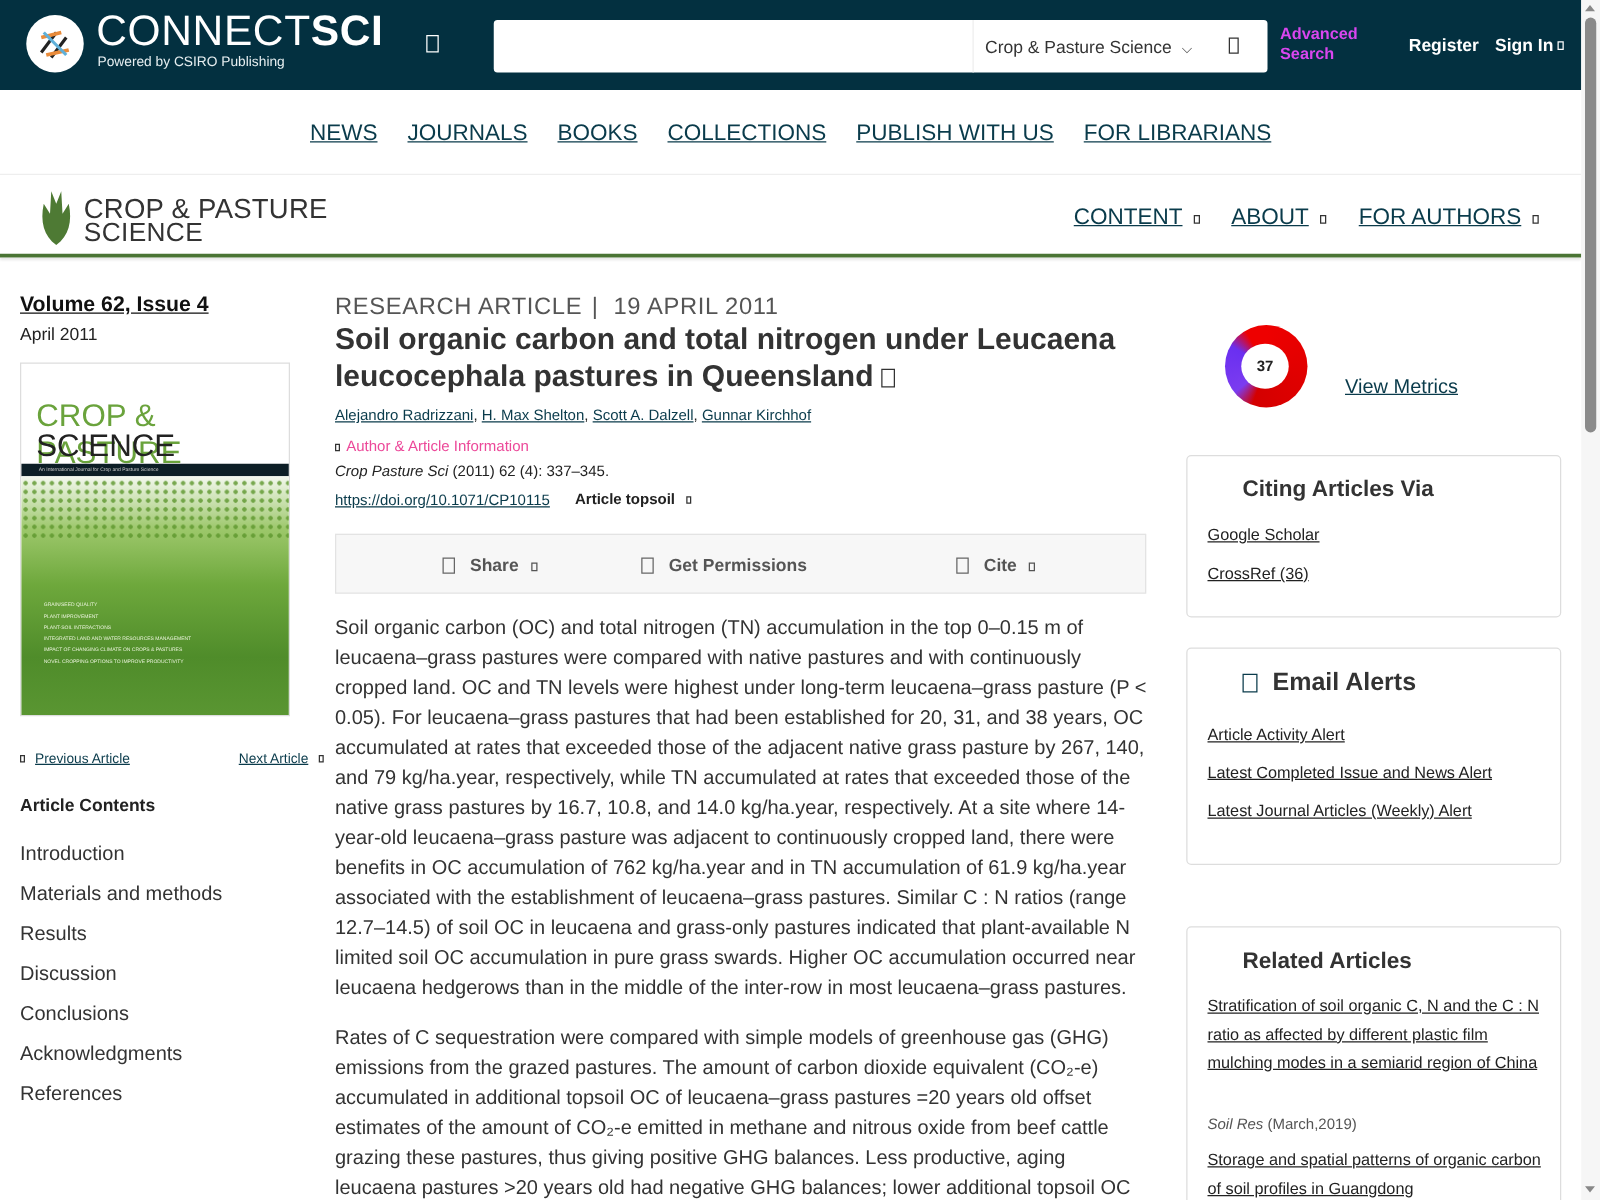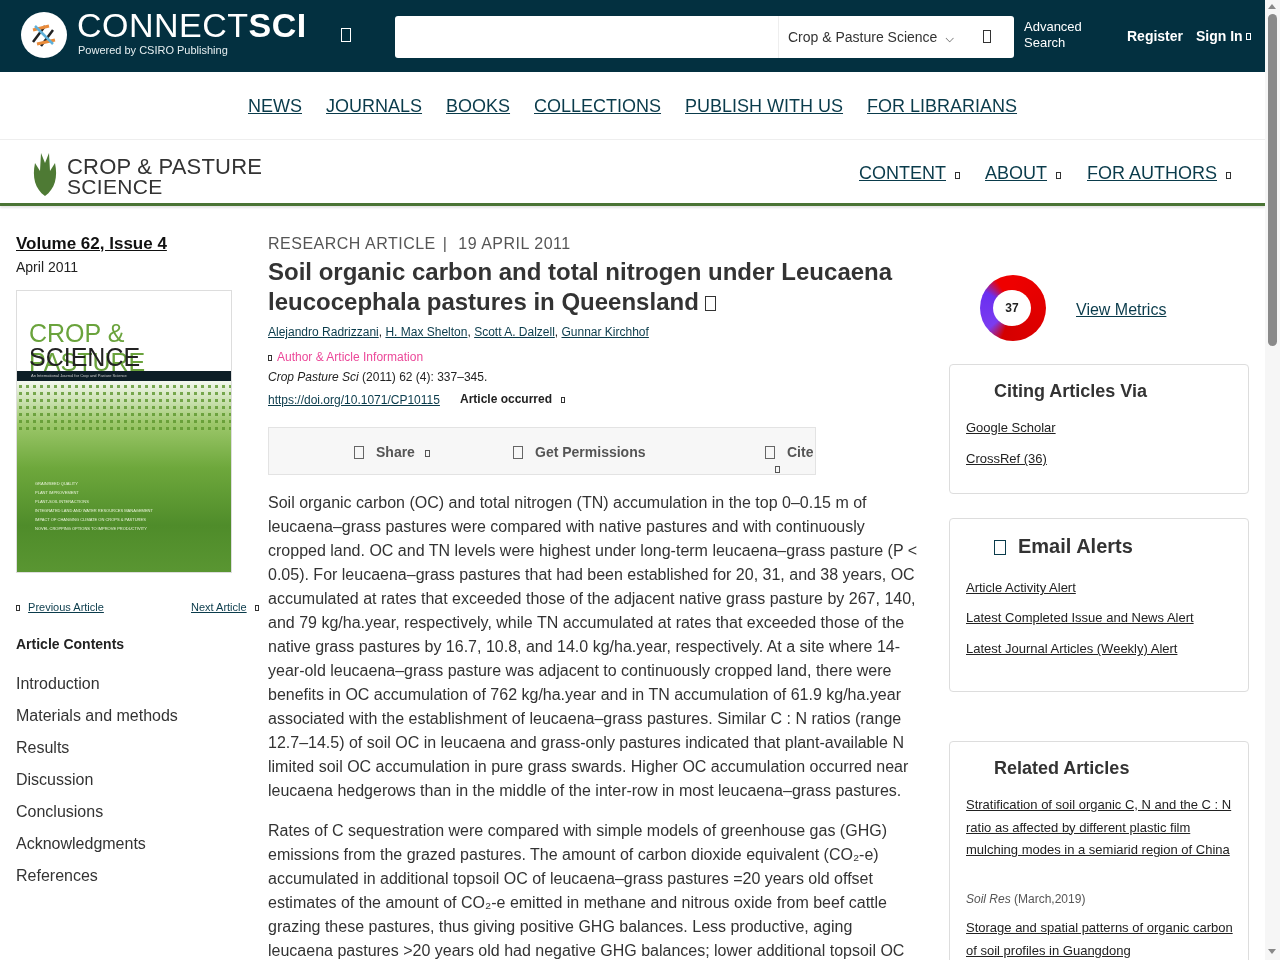--- a/index.html
+++ b/index.html
@@ -12,21 +12,21 @@
   .logo-text { position: absolute; left: 77px; top: 6px; color: #fff; font-size: 34px; letter-spacing: 0.5px; font-weight: normal; line-height: 38px; }
   .logo-text b { font-weight: bold; }
   .logo-sub { position: absolute; left: 78px; top: 44px; color: #e6eef0; font-size: 11px; }
   .menu-icon { position: absolute; left: 341px; top: 28px; width: 10px; height: 14px; border: 1px solid #fff; }
   .searchbox { position: absolute; left: 395px; top: 16px; width: 619px; height: 42px; background: #fff; border-radius: 3px; }
   .search-input { position: absolute; left: 0; top: 0; width: 383px; height: 42px; border: none; background: transparent; padding-left: 10px; font-family: "Liberation Sans", sans-serif; font-size: 14px; color: #333; outline: none; }
   .search-input::placeholder { color: #555; }
   .scope-select { position: absolute; left: 383px; top: 0; width: 185px; height: 42px; border-left: 1px solid #eee; padding-left: 9px; font-size: 14px; line-height: 42px; color: #333; }
   .scope-select .chev { margin-left: 8px; font-size: 11px; color: #555; }
   .search-btn { position: absolute; left: 588px; top: 14px; width: 8px; height: 13px; border: 1px solid #333; }
-  .adv-search { position: absolute; left: 1024px; top: 19px; color: #ffffff; font-size: 13px; font-weight: normal; line-height: 16px; width: 70px; }
+  .adv-search { position: absolute; left: 1024px; top: 19px; color: #d946ef; font-size: 13px; font-weight: bold; line-height: 16px; width: 70px; }
   .register { position: absolute; left: 1127px; top: 28px; color: #fff; font-size: 14px; font-weight: bold; }
   .signin { position: absolute; left: 1196px; top: 28px; color: #fff; font-size: 14px; font-weight: bold; }
   .signin .sq { display: inline-block; width: 5px; height: 7px; border: 1px solid #fff; margin-left: 3px; vertical-align: 1px; }
 
   
   .mainnav { position: absolute; left: 0; top: 72px; width: 1265px; height: 68px; border-bottom: 1px solid #eee; }
   .mainnav a { position: absolute; top: 24px; font-size: 18px; color: #0a3b4b; text-decoration: underline; }
 
   
   .journalbar { position: absolute; left: 0; top: 141px; width: 1265px; height: 65px; border-bottom: 3px solid #4a7434; box-shadow: 0 2px 2px rgba(0,0,0,0.1); }
@@ -46,37 +46,37 @@
   .cover-dots { position: absolute; left: 0; top: 92px; width: 216px; height: 50px; background-image: radial-gradient(circle, rgba(92,150,44,0.8) 1.5px, transparent 2px); background-size: 7px 7px; }
   .cover-list { position: absolute; left: 18px; top: 188px; color: #e9f3da; font-size: 4px; line-height: 9px; }
 
   .prevnext { position: absolute; top: 601px; font-size: 11px; color: #0a3b4b; }
   .prevnext a { color: #0a3b4b; text-decoration: underline; margin-left: 28px; }
   .sq-s { display: inline-block; width: 4px; height: 6px; border: 1px solid #333; vertical-align: 0px; }
   .contents-title { position: absolute; left: 16px; top: 636px; font-size: 14px; font-weight: bold; color: #222; }
   .toc a { position: absolute; left: 16px; font-size: 16px; color: #333; text-decoration: none; }
 
   
-  .art-type { position: absolute; left: 268px; top: 235px; font-size: 16px; color: #555; letter-spacing: 0.5px; }
+  .art-type { position: absolute; left: 268px; top: 235px; font-size: 19px; color: #555; letter-spacing: 0.5px; }
   .art-title { position: absolute; left: 268px; top: 257px; width: 650px; font-size: 24px; font-weight: bold; color: #333; line-height: 30px; }
   .art-title .sq { display: inline-block; width: 11px; height: 15px; border: 1px solid #333; margin-left: 6px; vertical-align: -1px; }
   .authors { position: absolute; left: 268px; top: 325px; font-size: 12px; color: #222; }
   .authors a { color: #0a3b4b; text-decoration: underline; }
   .author-info { position: absolute; left: 268px; top: 350px; font-size: 12px; color: #ec4899; }
   .citation { position: absolute; left: 268px; top: 370px; font-size: 12px; color: #222; }
   .doi { position: absolute; left: 268px; top: 393px; font-size: 12px; color: #0a3b4b; text-decoration: underline; }
   .history { position: absolute; left: 460px; top: 392px; font-size: 12px; font-weight: bold; color: #222; }
-  .toolbar { position: absolute; left: 268px; top: 427px; width: 548px; height: 48px; background: #f7f7f7; border: 1px solid #e3e3e3; }
+  .toolbar { position: absolute; left: 268px; top: 427px; width: 649px; height: 48px; background: #f7f7f7; border: 1px solid #e3e3e3; }
   .tool { position: absolute; top: 16px; font-size: 14px; font-weight: bold; color: #555; }
   .tool .ico { display: inline-block; width: 10px; height: 13px; border: 1px solid #666; margin-right: 12px; vertical-align: -2px; }
   .tool .sq { display: inline-block; width: 5px; height: 7px; border: 1px solid #555; margin-left: 10px; vertical-align: 0px; }
   .abstract { position: absolute; left: 268px; width: 650px; font-size: 16px; line-height: 24px; color: #333; }
 
   
-  .altmetric { position: absolute; left: 980px; top: 275px; width: 66px; height: 66px; border-radius: 50%; background: conic-gradient(#e00 0deg, #d40000 200deg, #7b3cf0 230deg, #6a2ff0 300deg, #e00 330deg); }
+  .altmetric { position: absolute; left: 980px; top: 260px; width: 66px; height: 66px; border-radius: 50%; background: conic-gradient(#e00 0deg, #d40000 200deg, #7b3cf0 230deg, #6a2ff0 300deg, #e00 330deg); }
   .altmetric-inner { position: absolute; left: 13px; top: 15px; width: 38px; height: 36px; border-radius: 50%; background: #fff; text-align: center; line-height: 36px; font-size: 12px; font-weight: bold; color: #222; }
   .view-metrics { position: absolute; left: 1076px; top: 301px; font-size: 16px; color: #0a3b4b; text-decoration: underline; }
   .widget { position: absolute; left: 949px; width: 300px; border: 1px solid #ddd; border-radius: 4px; background: #fff; }
   .widget h3 { position: absolute; left: 12px; font-size: 18px; font-weight: bold; color: #333; margin-left: 32px; }
   .widget a { position: absolute; left: 16px; font-size: 13px; color: #222; text-decoration: underline; }
   .email-ico { display: inline-block; width: 12px; height: 15px; border: 1px solid #0a3b4b; margin-right: 12px; vertical-align: -2px; }
   .rel-src { position: absolute; left: 16px; font-size: 12px; color: #555; }
 
   
   .scrollbar { position: absolute; left: 1265px; top: 0; width: 15px; height: 960px; background: #f6f6f6; }
@@ -188,21 +188,21 @@
   <a>H. Max Shelton</a>,
   <a>Scott A. Dalzell</a>,
   <a>Gunnar Kirchhof</a>
 </div>
 <div class="author-info">
   <span class="sq-s" style="margin-right:5px"></span><span>Author &amp; Article Information</span>
 </div>
 <div class="citation"><i>Crop Pasture Sci</i><span> (2011) 62 (4): 337–345.</span></div>
 <a class="doi">https://doi.org/10.1071/CP10115</a>
 <div class="history">
-  <span>Article occurred</span><span class="sq-s" style="margin-left:9px"></span>
+  <span>Article topsoil</span><span class="sq-s" style="margin-left:9px"></span>
 </div>
 
 <div class="toolbar">
   <div class="tool" style="left:85px"><span class="ico"></span><span>Share</span><span class="sq"></span></div>
   <div class="tool" style="left:244px"><span class="ico"></span><span>Get Permissions</span></div>
   <div class="tool" style="left:496px"><span class="ico"></span><span>Cite</span><span class="sq"></span></div>
 </div>
 
 <p class="abstract" style="top:491px">Soil organic carbon (OC) and total nitrogen (TN) accumulation in the top 0–0.15 m of leucaena–grass pastures were compared with native pastures and with continuously cropped land. OC and TN levels were highest under long-term leucaena–grass pasture (P &lt; 0.05). For leucaena–grass pastures that had been established for 20, 31, and 38 years, OC accumulated at rates that exceeded those of the adjacent native grass pasture by 267, 140, and 79 kg/ha.year, respectively, while TN accumulated at rates that exceeded those of the native grass pastures by 16.7, 10.8, and 14.0 kg/ha.year, respectively. At a site where 14-year-old leucaena–grass pasture was adjacent to continuously cropped land, there were benefits in OC accumulation of 762 kg/ha.year and in TN accumulation of 61.9 kg/ha.year associated with the establishment of leucaena–grass pastures. Similar C : N ratios (range 12.7–14.5) of soil OC in leucaena and grass-only pastures indicated that plant-available N limited soil OC accumulation in pure grass swards. Higher OC accumulation occurred near leucaena hedgerows than in the middle of the inter-row in most leucaena–grass pastures.</p>
 <p class="abstract" style="top:819px">Rates of C sequestration were compared with simple models of greenhouse gas (GHG) emissions from the grazed pastures. The amount of carbon dioxide equivalent (CO₂-e) accumulated in additional topsoil OC of leucaena–grass pastures =20 years old offset estimates of the amount of CO₂-e emitted in methane and nitrous oxide from beef cattle grazing these pastures, thus giving positive GHG balances. Less productive, aging leucaena pastures &gt;20 years old had negative GHG balances; lower additional topsoil OC</p>

